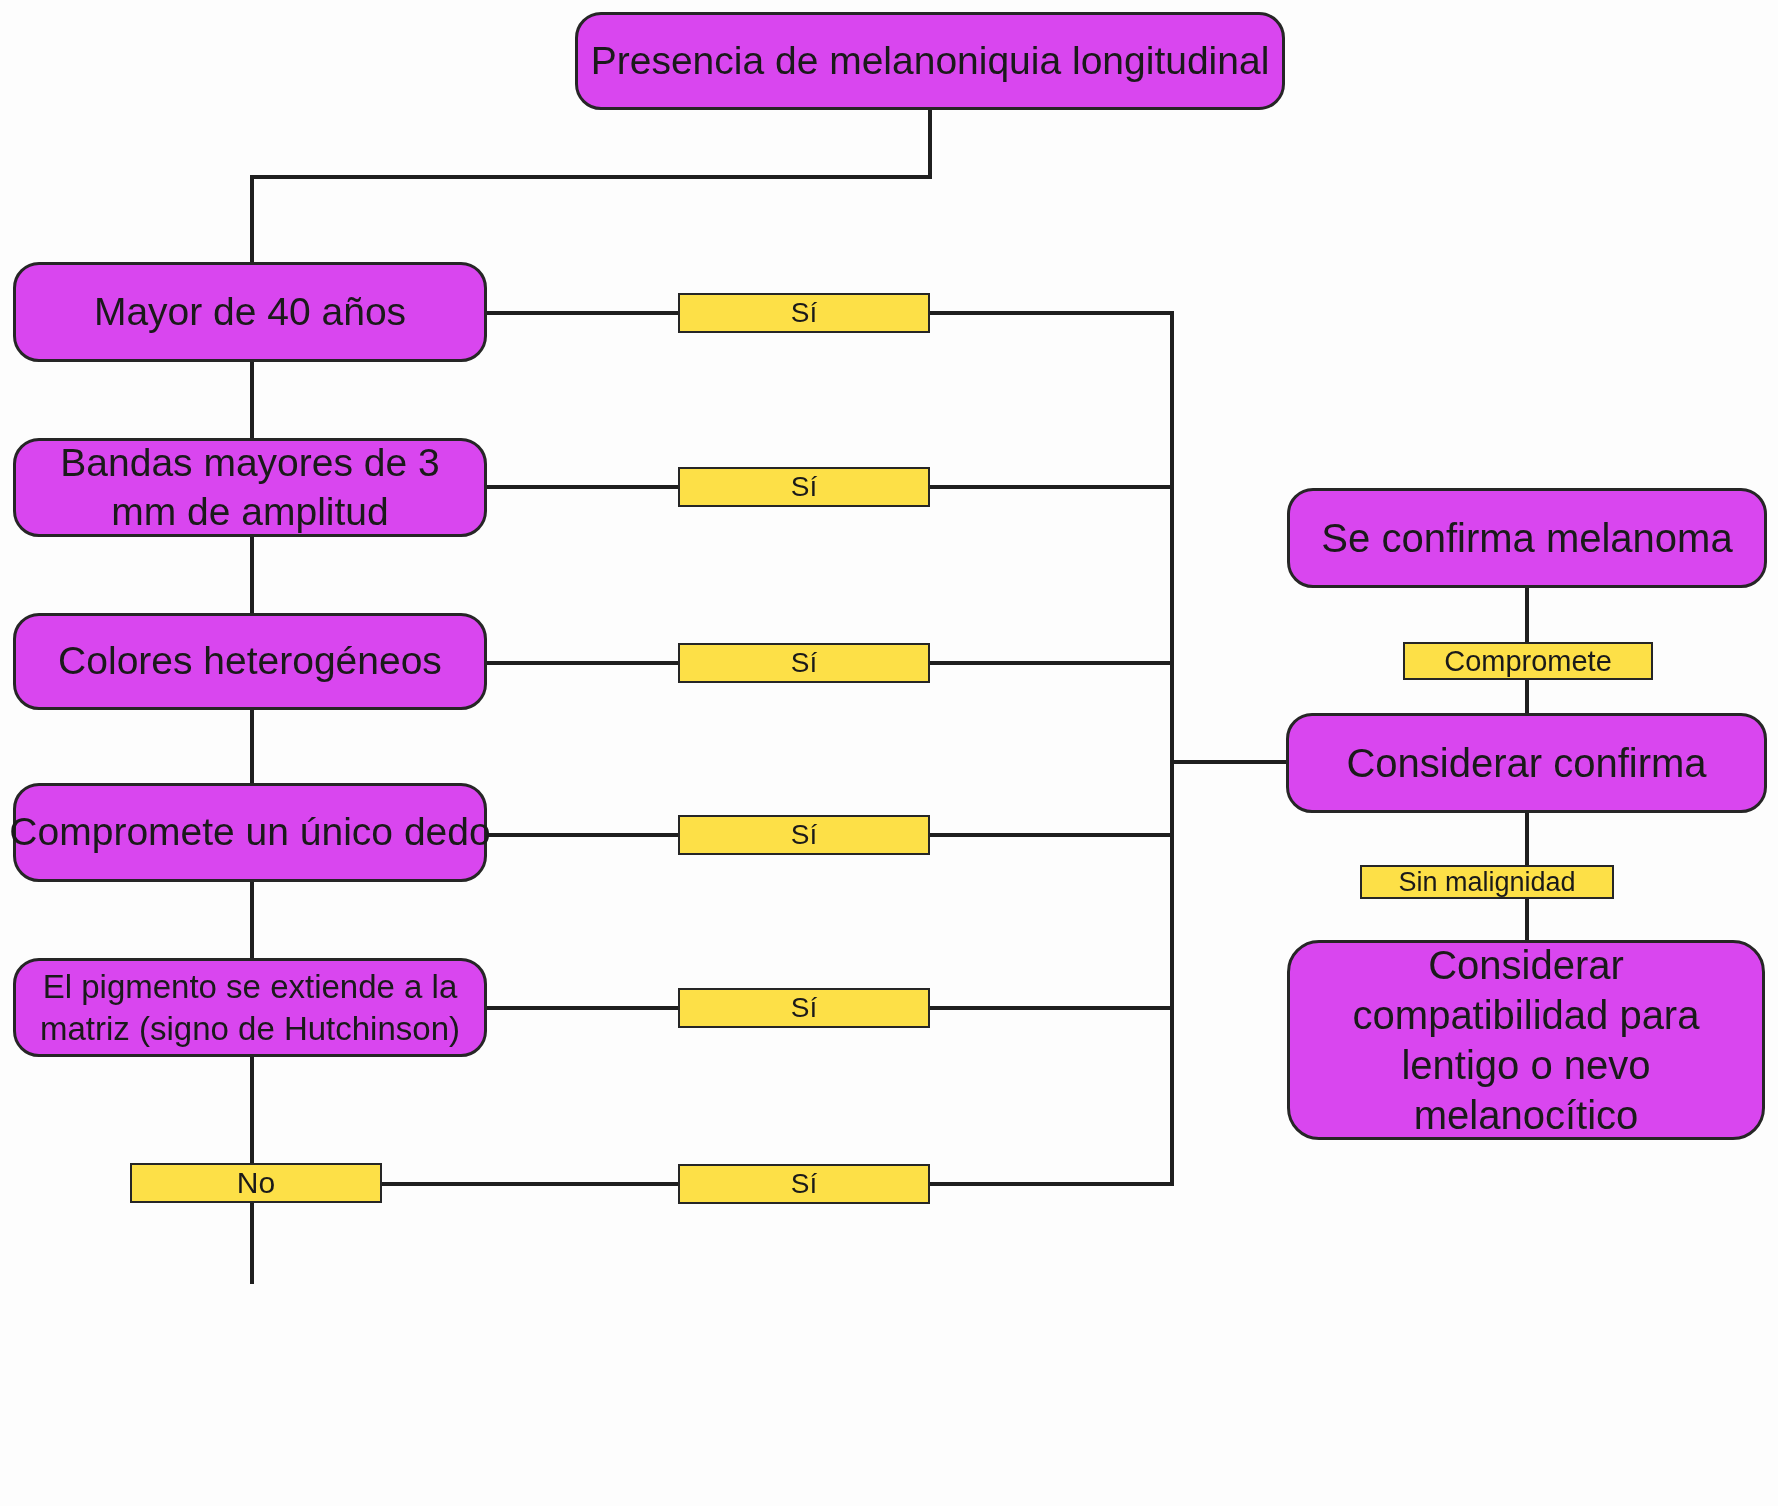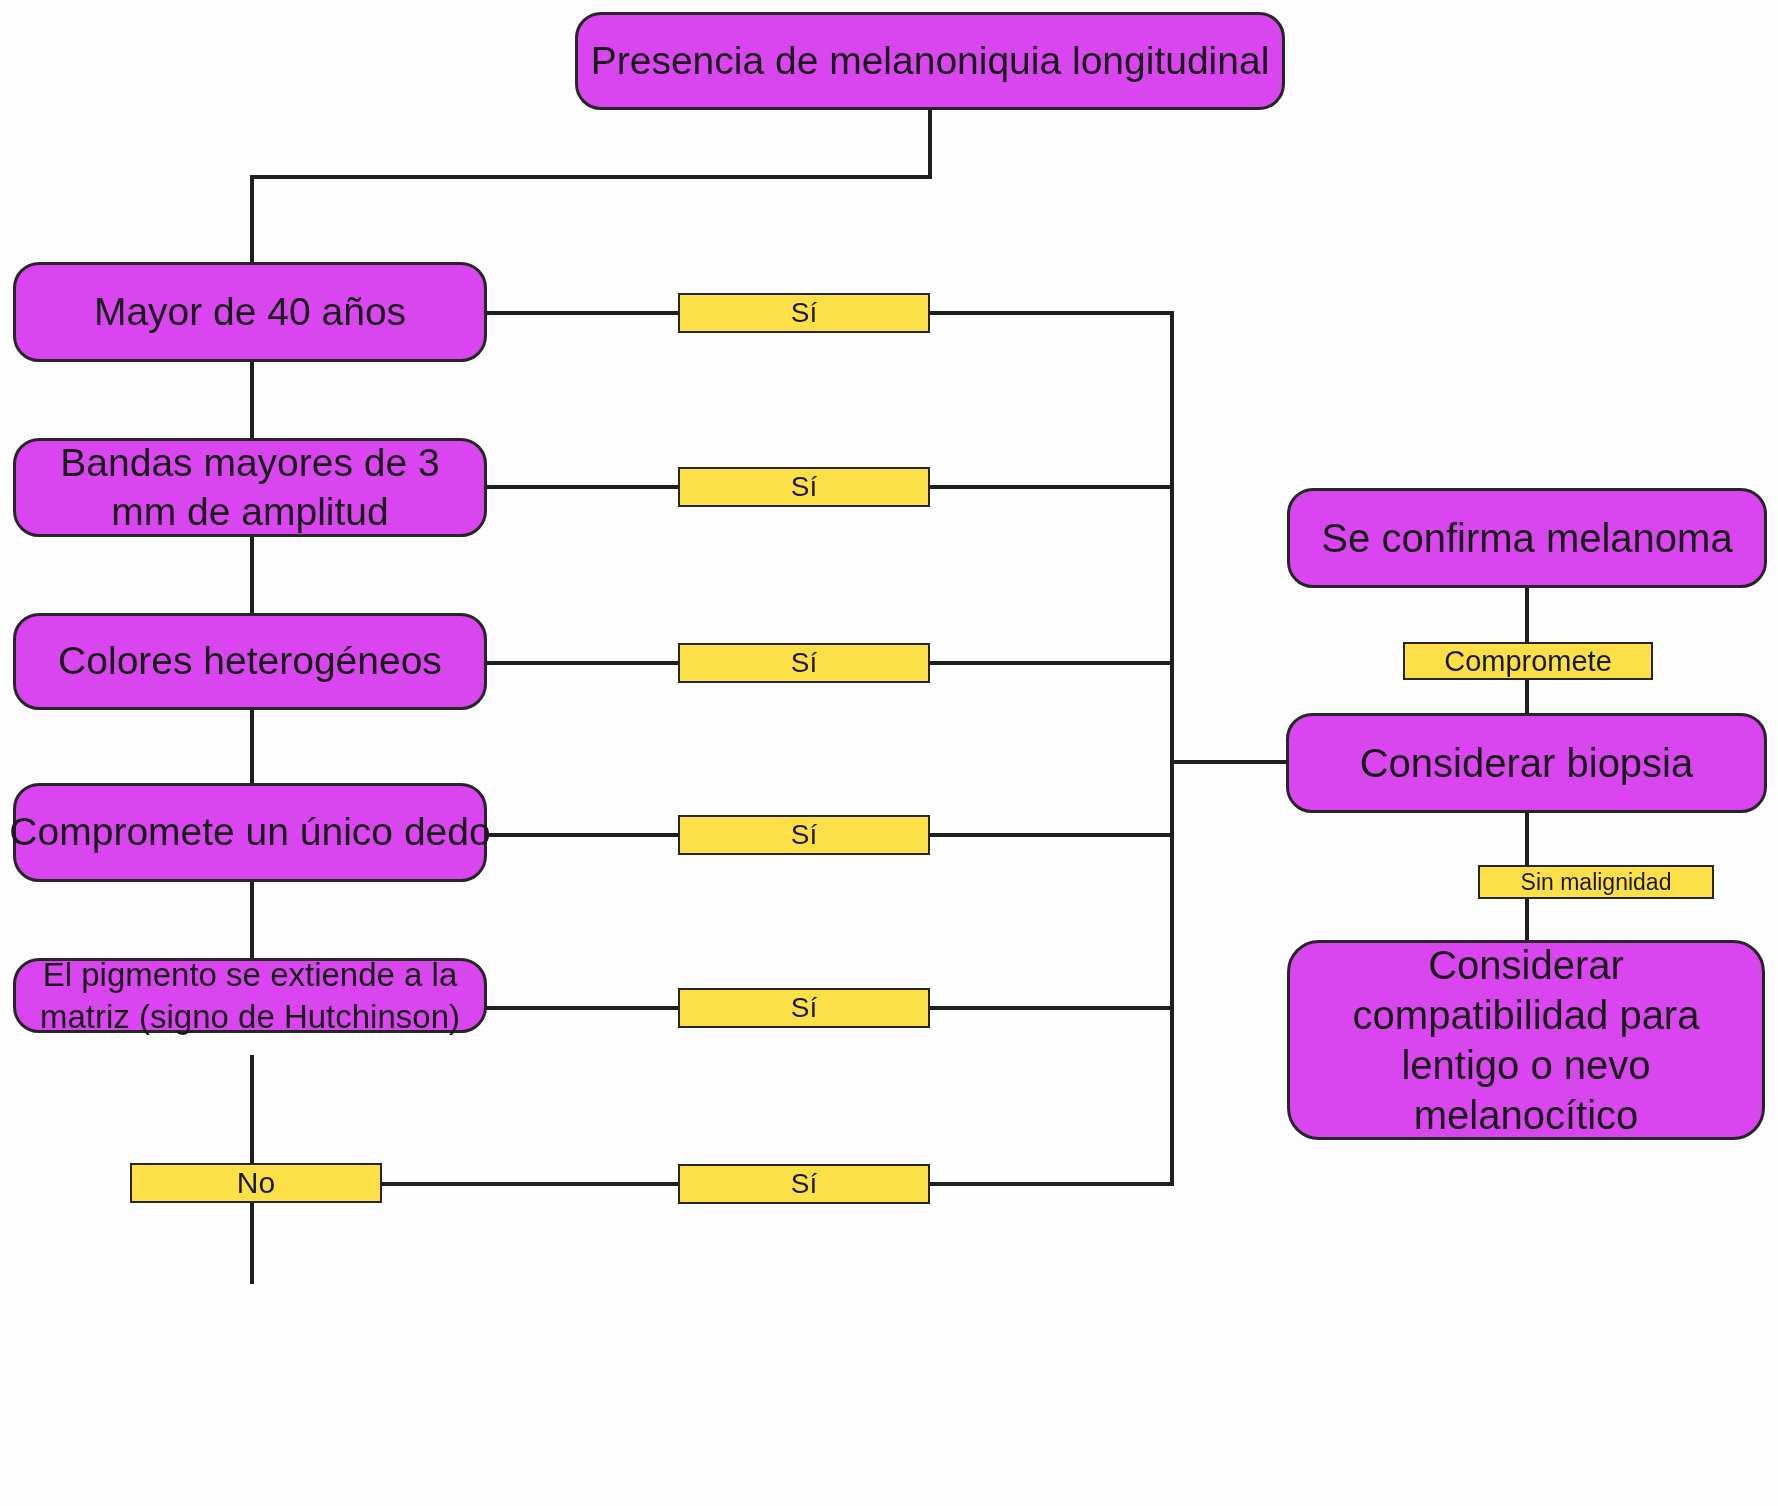--- a/index.html
+++ b/index.html
@@ -94,35 +94,35 @@
   <div class="box nowrap" style="left:575px; top:12px; width:710px; height:98px;">Presencia de melanoniquia longitudinal</div>
 
   <div class="box nowrap" style="left:13px; top:262px; width:474px; height:100px;">Mayor de 40 años</div>
 
   <div class="box" style="left:13px; top:438px; width:474px; height:99px;">Bandas mayores de 3 mm de amplitud</div>
 
   <div class="box nowrap" style="left:13px; top:783px; width:474px; height:99px;">Compromete un único dedo</div>
 
   <div class="box nowrap" style="left:13px; top:613px; width:474px; height:97px;">Colores heterogéneos</div>
 
-  <div class="box small-text" style="left:13px; top:958px; width:474px; height:75px;">El pigmento se extiende a la matriz (signo de Hutchinson)</div>
+  <div class="box small-text" style="left:13px; top:958px; width:474px; height:99px;">El pigmento se extiende a la matriz (signo de Hutchinson)</div>
 
   <div class="tag" style="left:130px; top:1163px; width:252px; height:40px; font-size:30px;">No</div>
 
 
   <div class="tag" style="left:678px; top:293px; width:252px; height:40px;">Sí</div>
   <div class="tag" style="left:678px; top:467px; width:252px; height:40px;">Sí</div>
   <div class="tag" style="left:678px; top:643px; width:252px; height:40px;">Sí</div>
   <div class="tag" style="left:678px; top:815px; width:252px; height:40px;">Sí</div>
   <div class="tag" style="left:678px; top:988px; width:252px; height:40px;">Sí</div>
   <div class="tag" style="left:678px; top:1164px; width:252px; height:40px;">Sí</div>
 
   <div class="box nowrap right-text" style="left:1287px; top:488px; width:480px; height:100px;">Se confirma melanoma</div>
 
   <div class="tag" style="left:1403px; top:642px; width:250px; height:38px; font-size:29px;">Compromete</div>
 
-  <div class="box nowrap right-text" style="left:1286px; top:713px; width:481px; height:100px;">Considerar biopsia</div>
+  <div class="box nowrap right-text" style="left:1286px; top:713px; width:481px; height:100px;">Considerar confirma</div>
 
-  <div class="tag" style="left:1478px; top:865px; width:236px; height:34px; font-size:23px;">Sin malignidad</div>
+  <div class="tag" style="left:1360px; top:865px; width:254px; height:34px; font-size:27px;">Sin malignidad</div>
 
   <div class="box right-text" style="left:1287px; top:940px; width:478px; height:200px; border-radius:32px;">Considerar compatibilidad para lentigo o nevo melanocítico</div>
 
 </div>
 
 </body></html>

